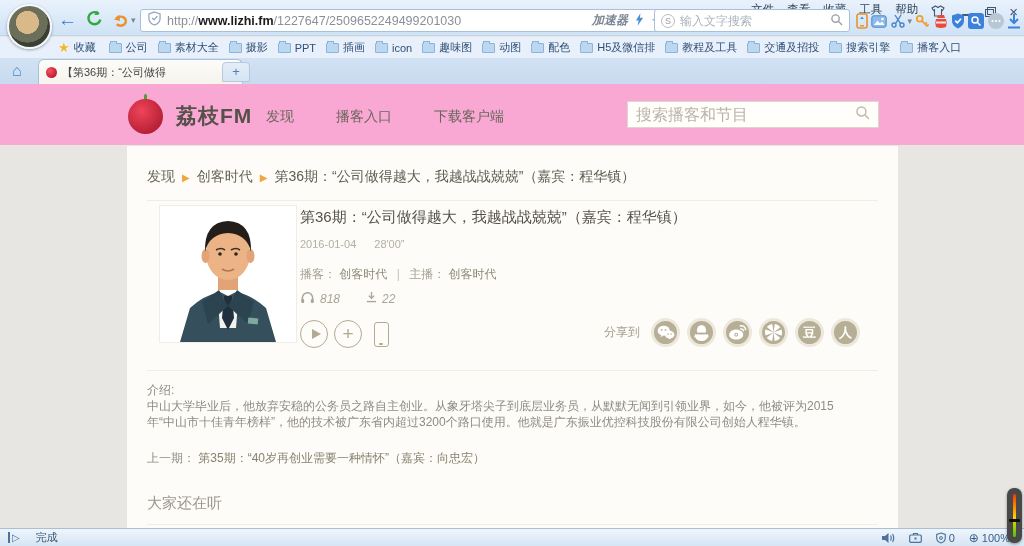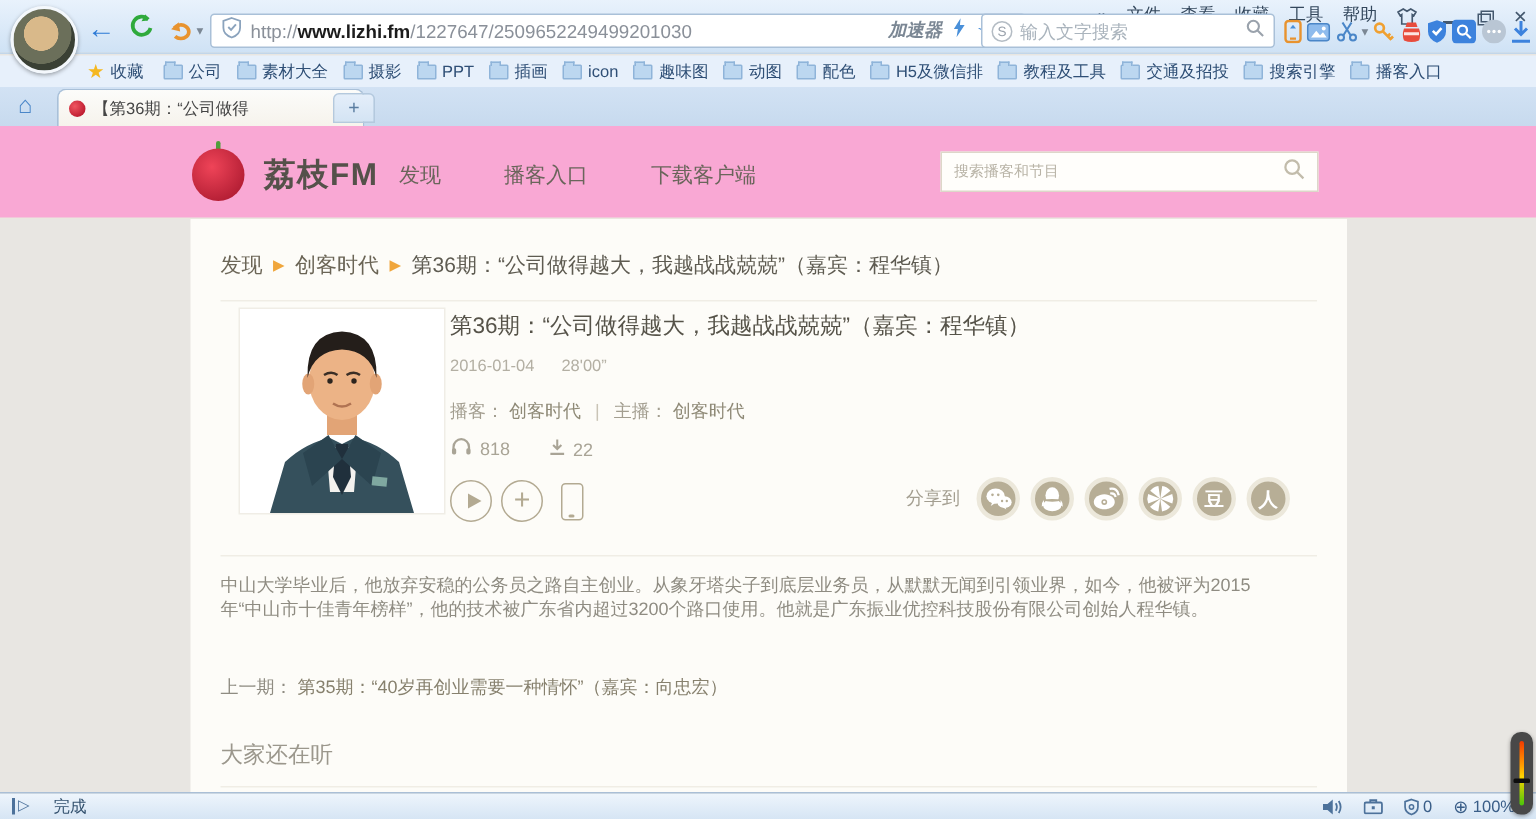--- a/index.html
+++ b/index.html
@@ -73,41 +73,41 @@
   .page { position:absolute; top:84px; left:0; right:0; bottom:18px; background:#e8e6e2; overflow:hidden; }
   .site-header { position:absolute; top:0; left:0; right:0; height:62px; background:#f9a8d4; border-bottom:1px solid #eae7df; }
   .logo { position:absolute; left:128px; top:11px; width:39px; height:39px; }
   .logo .fruit { position:absolute; left:0; top:4px; width:35px; height:35px; border-radius:50%;
     background:radial-gradient(circle at 38% 35%, #ef4458, #b51f35 75%); }
   .logo .stem { position:absolute; left:16px; top:-1px; width:3px; height:7px; background:#4f9e3c; border-radius:2px; }
   .logo-text { position:absolute; left:176px; top:18px; font-size:21px; font-weight:bold; color:#55514a; letter-spacing:1px; }
   .site-nav { position:absolute; left:266px; top:24px; display:flex; gap:42px; font-size:14px; color:#6a655b; }
   .site-search { position:absolute; left:627px; top:17px; width:252px; height:27px; background:#fffefb;
     border:1px solid #ddd7c9; display:flex; align-items:center; padding:0 8px; gap:6px; }
-  .site-search input { flex:1; border:none; outline:none; background:transparent; font-size:10px; color:#777; min-width:0;font-family:Liberation Serif, serif; }
+  .site-search input { flex:1; border:none; outline:none; background:transparent; font-size:16px; color:#777; min-width:0;font-family:Liberation Serif, serif; }
   .site-search input::placeholder { color:#b9b4a7; }
 
   .card { position:absolute; left:127px; top:62px; width:771px; height:382px; background:#fdfcf8; }
   .crumb { position:absolute; left:20px; top:22px; display:flex; align-items:center; gap:7px;
     font-size:14px; color:#5e5b51; white-space:nowrap; }
   .crumb .arr { color:#f0a63c; font-size:10px; }
   .crumb .lnk { color:#6b6556; }
   .divider { position:absolute; left:20px; right:20px; height:1px; background:#f0ede5; }
   .d1 { top:54px; } .d2 { top:224px; } .d3 { top:378px; }
 
   .cover { position:absolute; left:33px; top:60px; width:136px; height:136px; background:#fff;
     box-shadow:0 0 0 1px #f0ede6; overflow:hidden; }
   .einfo { position:absolute; left:173px; top:62px; right:20px; height:150px; }
   .etitle { position:absolute; top:0; left:0; font-size:15px; color:#565349; }
   .edate { position:absolute; top:30px; left:0; font-size:11px; color:#b3afa3; }
   .edate span { margin-right:18px; }
   .emeta { position:absolute; top:58px; left:0; font-size:12px; color:#a39e90; }
   .emeta .mlink { color:#8f8a77; } .emeta .sep { color:#c9c4b6; margin:0 6px; }
-  .estats { position:absolute; top:82px; left:0; display:flex; gap:26px; align-items:flex-end;
-    font-size:12px; color:#a9a496; }
+  .estats { position:absolute; top:82px; left:0; display:flex; gap:26px; align-items:center;
+    font-size:12px; color:#a9a496;font-style:italic; }
   .estats .st { display:flex; align-items:center; gap:5px; }
   .ebtns { position:absolute; top:112px; left:0; display:flex; align-items:center; gap:6px; }
   .cbtn { width:28px; height:28px; border:1px solid #b3aa92; border-radius:50%; position:relative; }
   .cbtn.play::before { content:""; position:absolute; left:11px; top:8px;
     border-left:9px solid #b3aa92; border-top:5px solid transparent; border-bottom:5px solid transparent; }
   .cbtn.add { color:#b3aa92; font-size:19px; text-align:center; line-height:25px; font-weight:300; }
   .phone-btn { width:15px; height:25px; border:1.5px solid #b3aa92; border-radius:3px; margin-left:6px; position:relative; }
   .phone-btn::after { content:""; position:absolute; left:4px; bottom:1px; width:4px; height:2px; background:#b3aa92; border-radius:1px; }
 
   .share-row { position:absolute; top:172px; right:38px; display:flex; align-items:center; gap:7px; }
@@ -494,20 +494,21 @@
               </g>
             </svg>
         </span>
         <span class="sicon txt">豆</span>
         <span class="sicon txt">人</span>
       </div>
 
       <div class="divider d2"></div>
 
       <div class="intro">
+        <div>介绍:</div>
         <div>
             <div>中山大学毕业后，他放弃安稳的公务员之路自主创业。从象牙塔尖子到底层业务员，从默默无闻到引领业界，如今，他被评为2015</div>
             <div>年“中山市十佳青年榜样”，他的技术被广东省内超过3200个路口使用。他就是广东振业优控科技股份有限公司创始人程华镇。</div>
           </div>
       </div>
 
       <div class="prev">
         <span>上一期：</span>
         <span class="plink">第35期：“40岁再创业需要一种情怀”（嘉宾：向忠宏）</span>
       </div>

